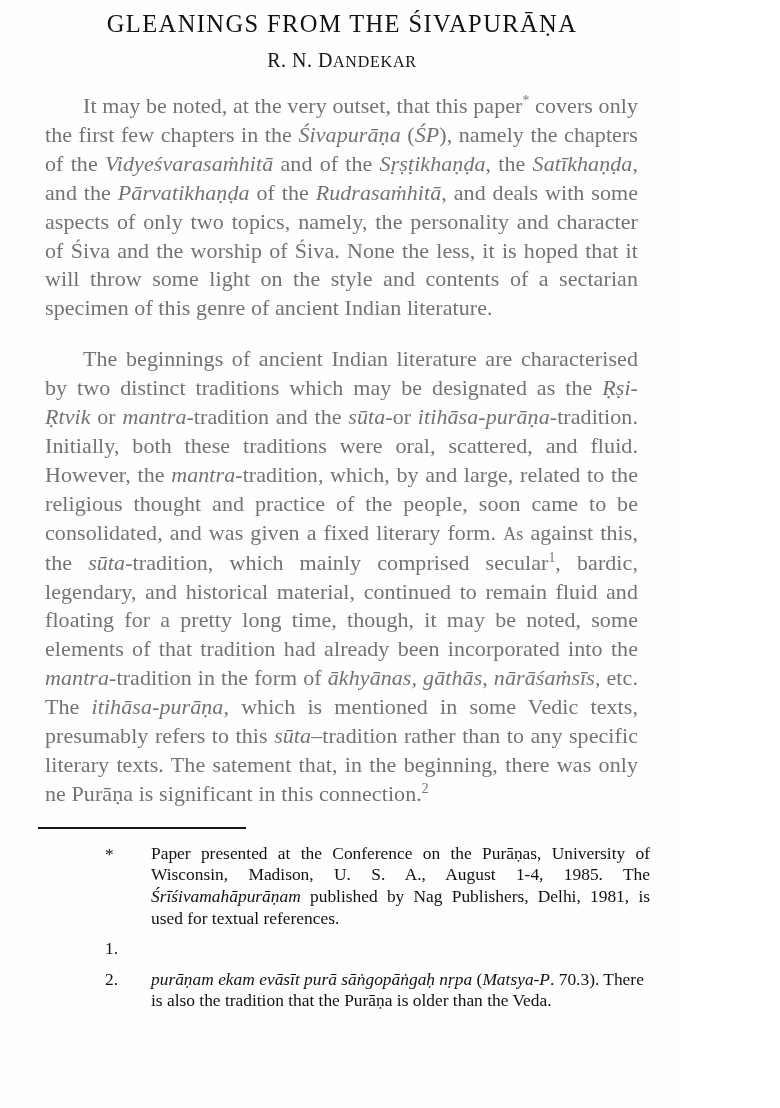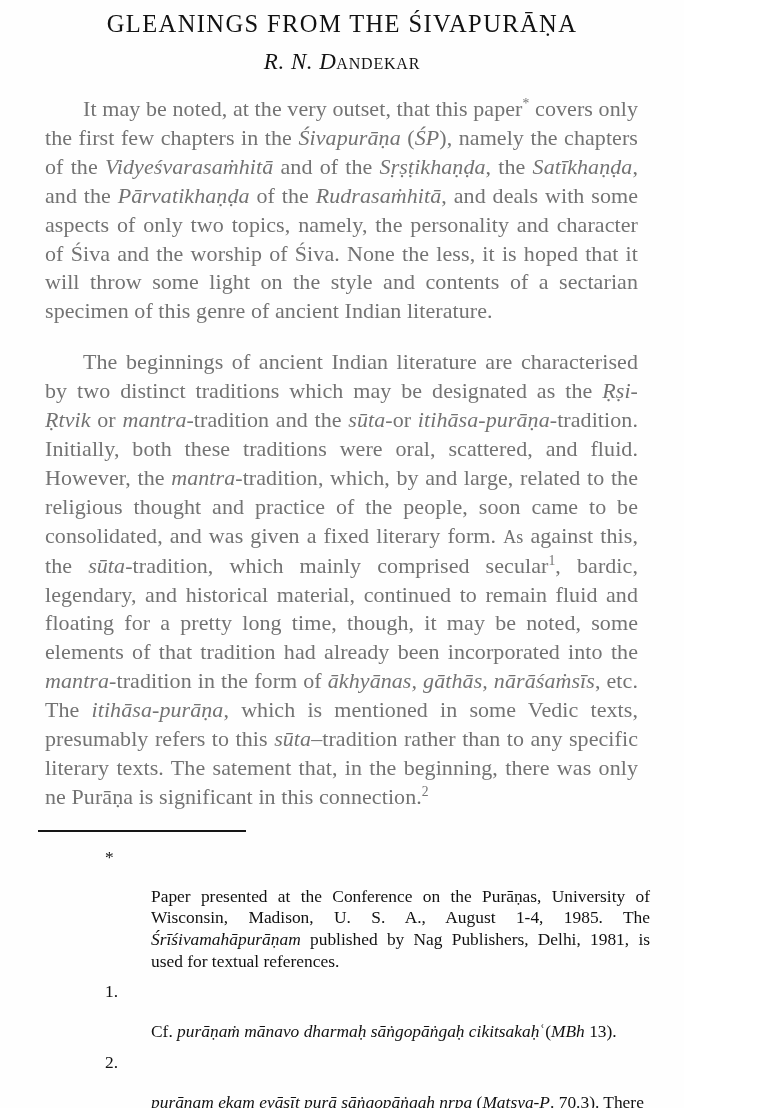--- a/index.html
+++ b/index.html
@@ -39,21 +39,21 @@
     font-family: "Liberation Serif", "DejaVu Serif", serif;
     white-space: nowrap;
   }
   .byline {
     margin: 11px 0 0 0;
     text-align: center;
     font-size: 17.5px;
     letter-spacing: 0.5px;
     color: #141414;
   }
-  .byline .sc-big { font-size: 23px; font-style: italic; }
+  .byline .sc-big { font-size: 20px; }
   .byline .sc-small { font-size: 16px; letter-spacing: 0.8px; }
 
   
   .section-head {
     margin: 32px 0 0 37px;
     font-size: 20px;
     font-weight: bold;
     color: #0b0b0b;
     letter-spacing: 0.2px;
   }
@@ -110,21 +110,20 @@
     text-align: left;
     padding-left: 68px;
     box-sizing: content-box;
     font-size: 17.4px;
   }
   .fn-mark.star { padding-top: 1px; }
   .fn-text {
     flex: 1 1 auto;
     text-align: justify;
     text-justify: inter-word;
-    margin-top: 40px;
   }
   .fn-text.no-justify { text-align: left; }
 </style>
 </head>
 <body>
 
 <div class="page">
 
   <h1 class="doc-title">GLEANINGS FROM THE ŚIVAPURĀṆA</h1>
 
@@ -145,21 +144,20 @@
 
   <div class="footnotes">
 
     <div class="fn">
       <span class="fn-mark star">*</span>
       <span class="fn-text"><span>Paper presented at the Conference on the Purāṇas, University of Wisconsin, Madison, U. S. A., August 1-4, 1985.  The </span><i>Śrīśivamahāpurāṇam</i><span> published by Nag Publishers, Delhi, 1981, is used for textual references.</span></span>
     </div>
 
     <div class="fn">
       <span class="fn-mark">1.</span>
-      <span class="fn-text no-justify"><span>Cf. </span><i>purāṇaṁ mānavo dharmaḥ sāṅgopāṅgaḥ cikitsakaḥ</i><span>ʿ(</span><i>MBh</i><span> 13).</span></span>
     </div>
 
     <div class="fn">
       <span class="fn-mark">2.</span>
       <span class="fn-text no-justify"><i>purāṇam ekam evāsīt purā sāṅgopāṅgaḥ nṛpa</i><span> (</span><i>Matsya-P</i><span>. 70.3).  There is also the tradition that the Purāṇa  is older than the Veda.</span></span>
     </div>
 
   </div>
 
 </div>

